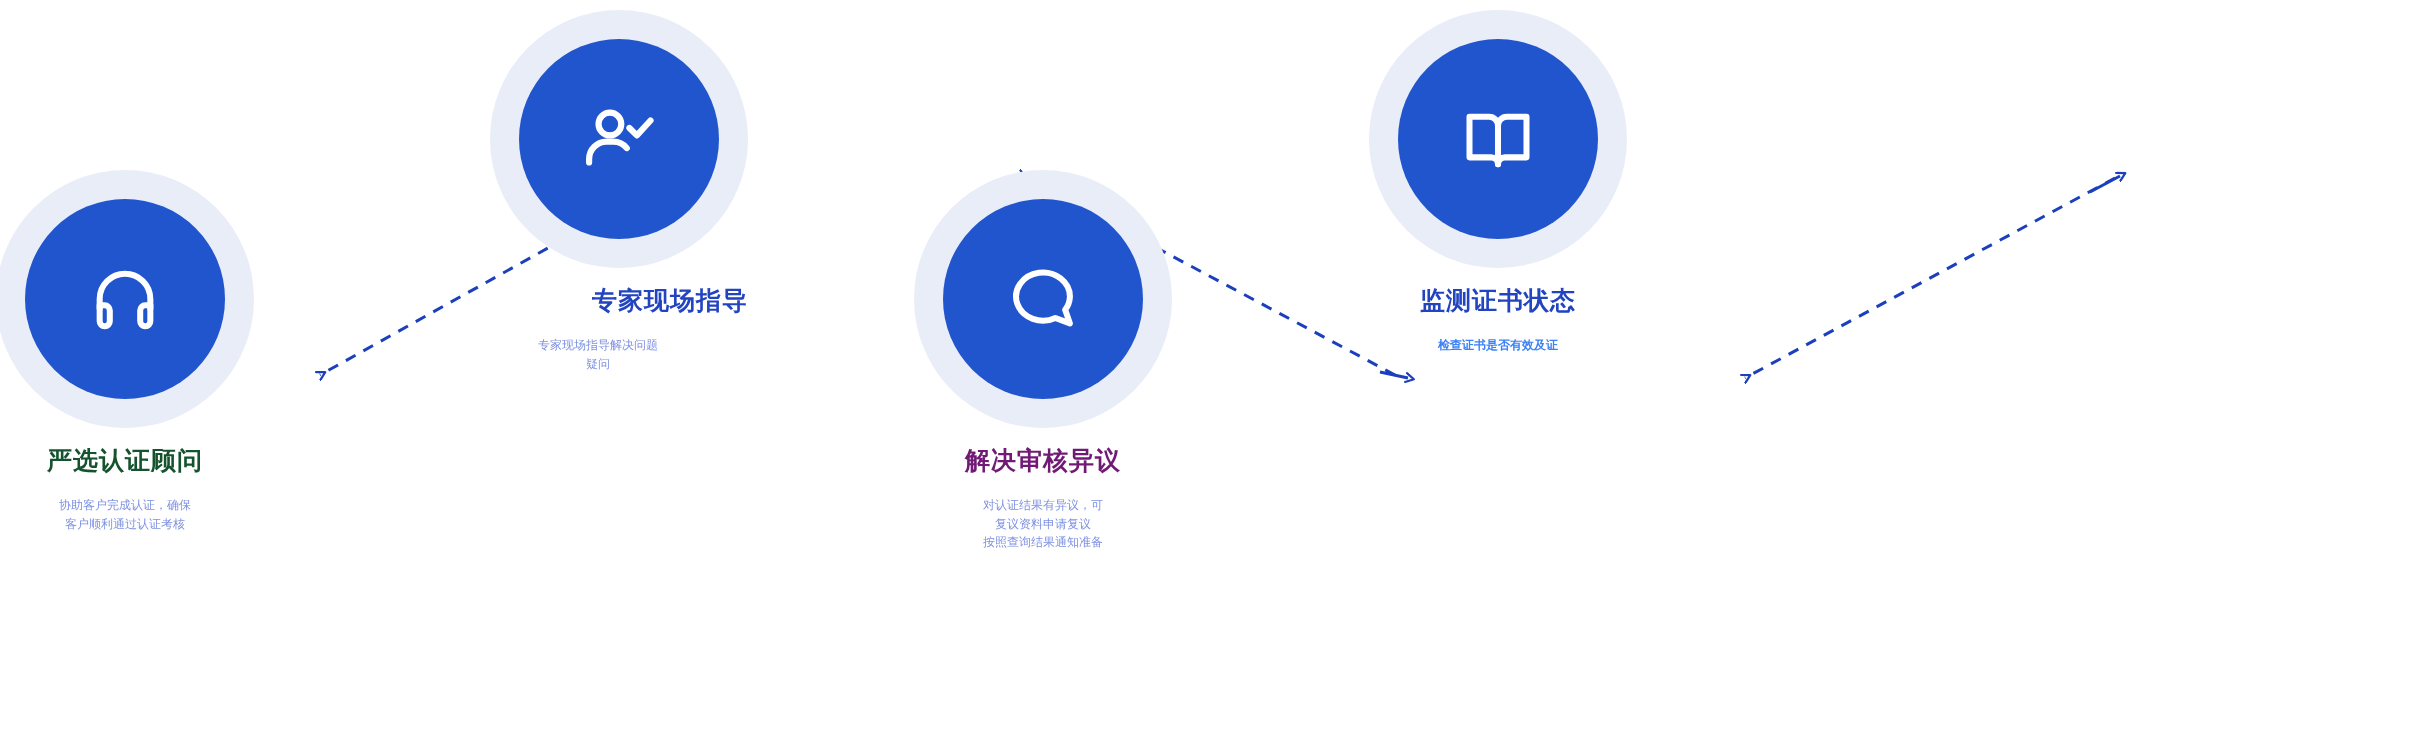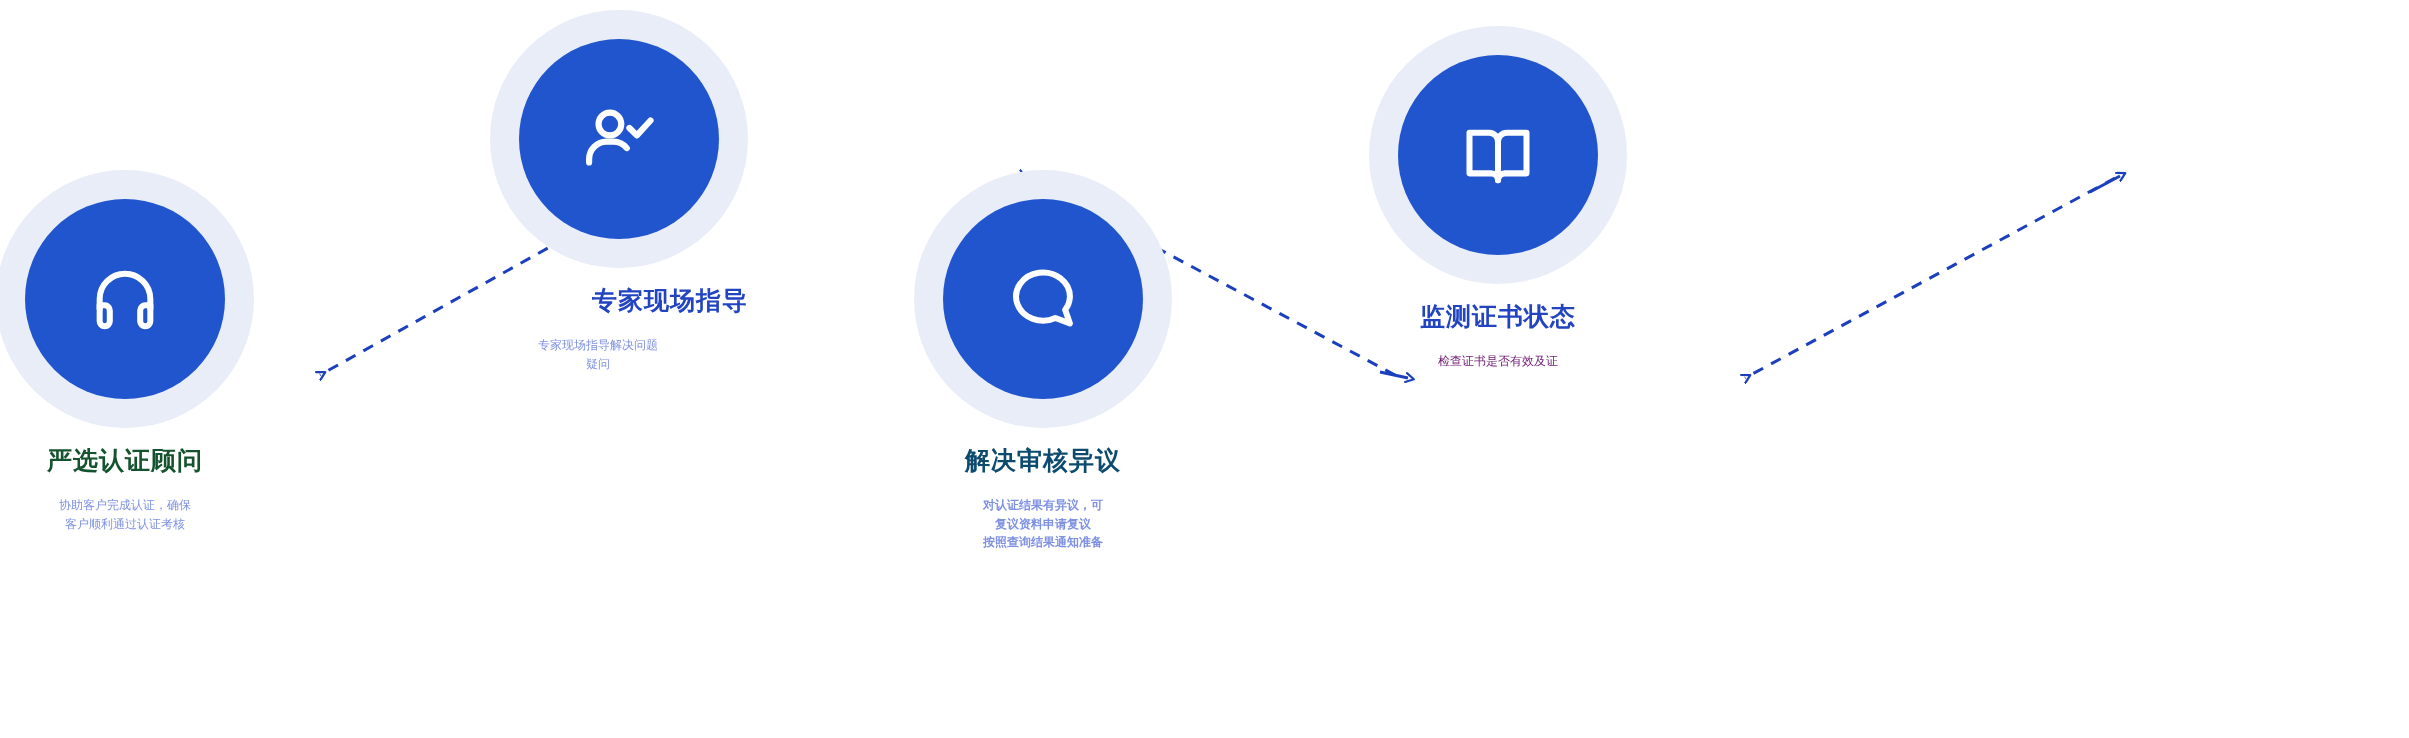--- a/index.html
+++ b/index.html
@@ -40,26 +40,26 @@
     text-align:center;
     line-height:1.55;
     font-weight:normal;
   }
   
   .size-big .node-circle-outer{width:258px;height:258px;}
   .size-big .node-circle-inner{width:200px;height:200px;}
   .pos-1{left:-30px;top:170px;}
   .pos-2{left:448px;top:10px;align-items:flex-end;}
   .pos-3{left:898px;top:170px;}
-  .pos-4{left:1348px;top:26px;}
+  .pos-4{left:1348px;top:10px;}
   .t-gap{margin-top:18px;}
   .d-gap{margin-top:20px;}
   .w-narrow{width:310px;}
   .w-mid{width:300px;}
-  .w-wide{width:290px;font-weight:bold;}
+  .w-wide{width:290px;}
 </style>
 </head>
 <body style="background: rgb(255, 255, 255);">
 
 <div id="flow-canvas">
 
   <svg class="connector-layer" viewBox="0 0 2409 738" xmlns="http://www.w3.org/2000/svg">
     <defs>
       <marker id="ah-left" markerWidth="11" markerHeight="11" refX="8" refY="5.5" orient="auto" markerUnits="userSpaceOnUse">
         <path d="M10,1 L2,5.5 L10,10" fill="none" stroke="#1b3fbd" stroke-width="2.2" stroke-linecap="round" stroke-linejoin="round"></path>
@@ -138,38 +138,38 @@
     <div class="node-circle-outer" style="background: rgb(233, 237, 247);">
       <div class="node-circle-inner" style="background: rgb(33, 85, 205);">
         <span class="node-icon">
           <svg width="76" height="76" viewBox="0 0 24 24" fill="none" stroke="#ffffff" stroke-width="1.9" stroke-linecap="round" stroke-linejoin="round">
             <path d="M20.5 11.3 a8.5 7.6 0 1 0 -4.6 6.7 l4.6 1.7 l-1.5 -4.3
                      a7.4 7.4 0 0 0 1.5 -4.1 z"></path>
           </svg>
         </span>
       </div>
     </div>
-    <div class="node-title t-gap" style="color: #0c4a6e;">解决审核异议</div>
+    <div class="node-title t-gap" style="color: #701a75;">解决审核异议</div>
     <div class="node-desc d-gap w-wide" style="color: rgb(126, 145, 226);">
       <div>对认证结果有异议，可</div>
       <div>复议资料申请复议</div>
       <div>按照查询结果通知准备</div>
     </div>
   </div>
 
   <div class="node size-big pos-4">
     <div class="node-circle-outer" style="background: rgb(233, 237, 247);">
       <div class="node-circle-inner" style="background: rgb(33, 85, 205);">
         <span class="node-icon">
           <svg width="76" height="76" viewBox="0 0 24 24" fill="none" stroke="#ffffff" stroke-width="1.9" stroke-linecap="round" stroke-linejoin="round">
             <path d="M3 5 h6.2 a2.8 2.8 0 0 1 2.8 2.8 V20 a2.2 2.2 0 0 0 -2.2 -2.2 H3 z"></path>
             <path d="M21 5 h-6.2 a2.8 2.8 0 0 0 -2.8 2.8 V20 a2.2 2.2 0 0 1 2.2 -2.2 H21 z"></path>
           </svg>
         </span>
       </div>
     </div>
     <div class="node-title t-gap" style="color: rgb(34, 68, 192);">监测证书状态</div>
-    <div class="node-desc d-gap w-mid" style="color: #701a75;">
+    <div class="node-desc d-gap w-mid" style="color: #3b82f6; font-weight: bold;">
       <div>检查证书是否有效及证</div>
     </div>
   </div>
 
 </div>
 
 </body></html>

